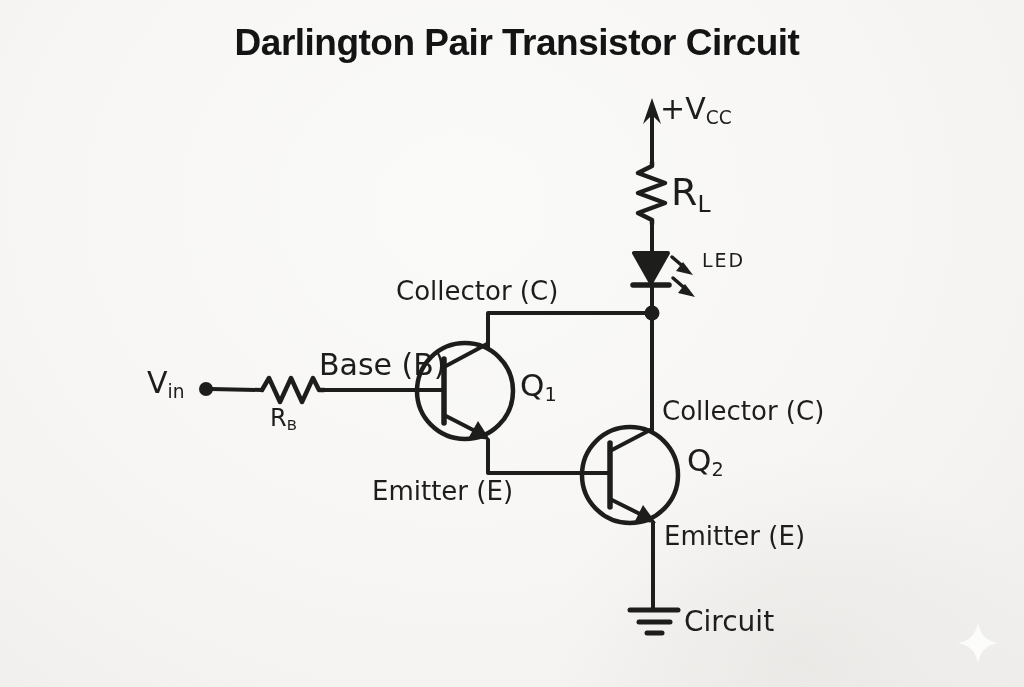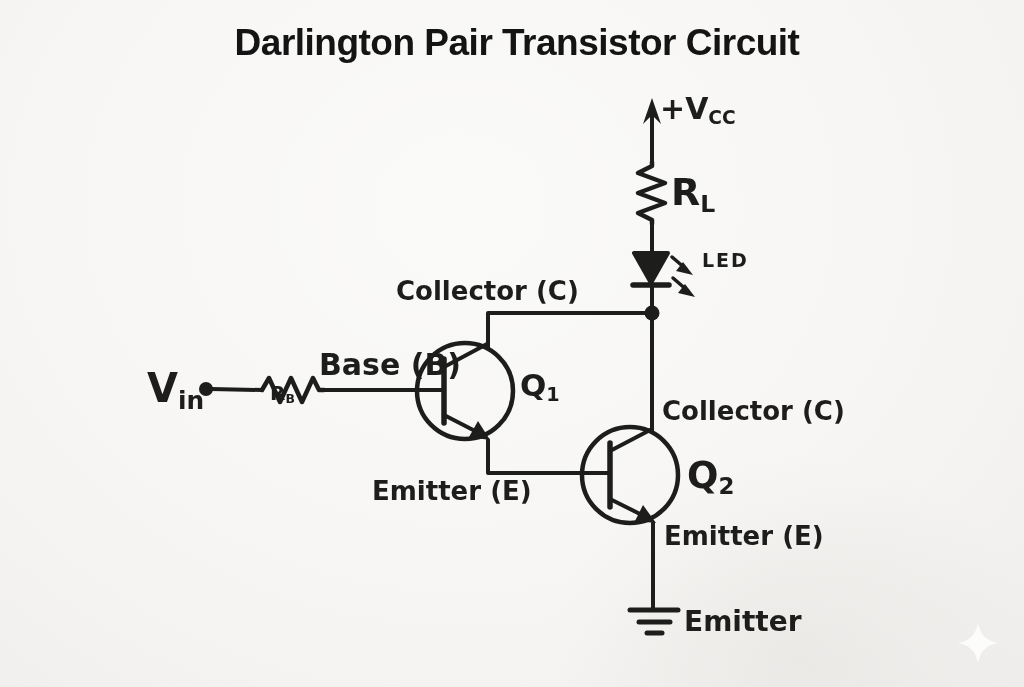--- a/index.html
+++ b/index.html
@@ -17,21 +17,21 @@
     position:absolute;left:0;top:17px;width:1024px;
     text-align:center;
     font-family:"Liberation Sans", sans-serif;
     font-weight:bold;font-size:37px;letter-spacing:-.5px;
     color:#141414;margin:5px;
   }
   svg.circuit{position:absolute;left:0;top:0;}
   .lbl{
     position:absolute;
     white-space:nowrap;
-    font-weight:700;
+    font-weight:400;
     line-height:1.05;
     color:#1d1d1b;
   }
   .sub{font-size:.62em;vertical-align:-.28em;letter-spacing:0;}
   .sparkle{position:absolute;left:956px;top:621px;width:44px;height:44px;}
 </style>
 </head>
 <body>
 
 <div class="canvas">
@@ -107,33 +107,33 @@
   <div class="lbl" style="left:660px;top:93px;font-size:30px"><span>+V</span><span class="sub">CC</span></div>
 
   <div class="lbl" style="left:671px;top:173px;font-size:38px"><span>R</span><span class="sub">L</span></div>
 
   <div class="lbl" style="left:702px;top:251px;font-size:19px;letter-spacing:2px">LED</div>
 
   <div class="lbl" style="left:396px;top:278px;font-size:26px">Collector (C)</div>
 
   <div class="lbl" style="left:319px;top:349px;font-size:30px">Base (B)</div>
 
-  <div class="lbl" style="left:147px;top:367px;font-size:40px"><span>V</span><span class="sub">in</span></div>
+  <div class="lbl" style="left:147px;top:367px;font-size:30px"><span>V</span><span class="sub">in</span></div>
 
-  <div class="lbl" style="left:270px;top:383px;font-size:20px"><span>R</span><span class="sub">B</span></div>
+  <div class="lbl" style="left:270px;top:406px;font-size:24px"><span>R</span><span class="sub">B</span></div>
 
   <div class="lbl" style="left:520px;top:369px;font-size:31px"><span>Q</span><span class="sub">1</span></div>
 
   <div class="lbl" style="left:372px;top:478px;font-size:26px">Emitter (E)</div>
 
   <div class="lbl" style="left:662px;top:398px;font-size:26px">Collector (C)</div>
 
-  <div class="lbl" style="left:687px;top:457px;font-size:37px"><span>Q</span><span class="sub">2</span></div>
+  <div class="lbl" style="left:687px;top:444px;font-size:31px"><span>Q</span><span class="sub">2</span></div>
 
   <div class="lbl" style="left:664px;top:523px;font-size:26px">Emitter (E)</div>
 
-  <div class="lbl" style="left:684px;top:607px;font-size:28px">Emitter</div>
+  <div class="lbl" style="left:684px;top:607px;font-size:28px">Circuit</div>
 
   <svg class="sparkle" viewBox="-22 -22 44 44">
     <path d="M 0,-20 C 2.5,-8 8,-2.5 20,0 C 8,2.5 2.5,8 0,20 C -2.5,8 -8,2.5 -20,0 C -8,-2.5 -2.5,-8 0,-20 Z" fill="#fcfcfb" stroke="none"></path>
   </svg>
 
 </div>
 
 </body></html>

